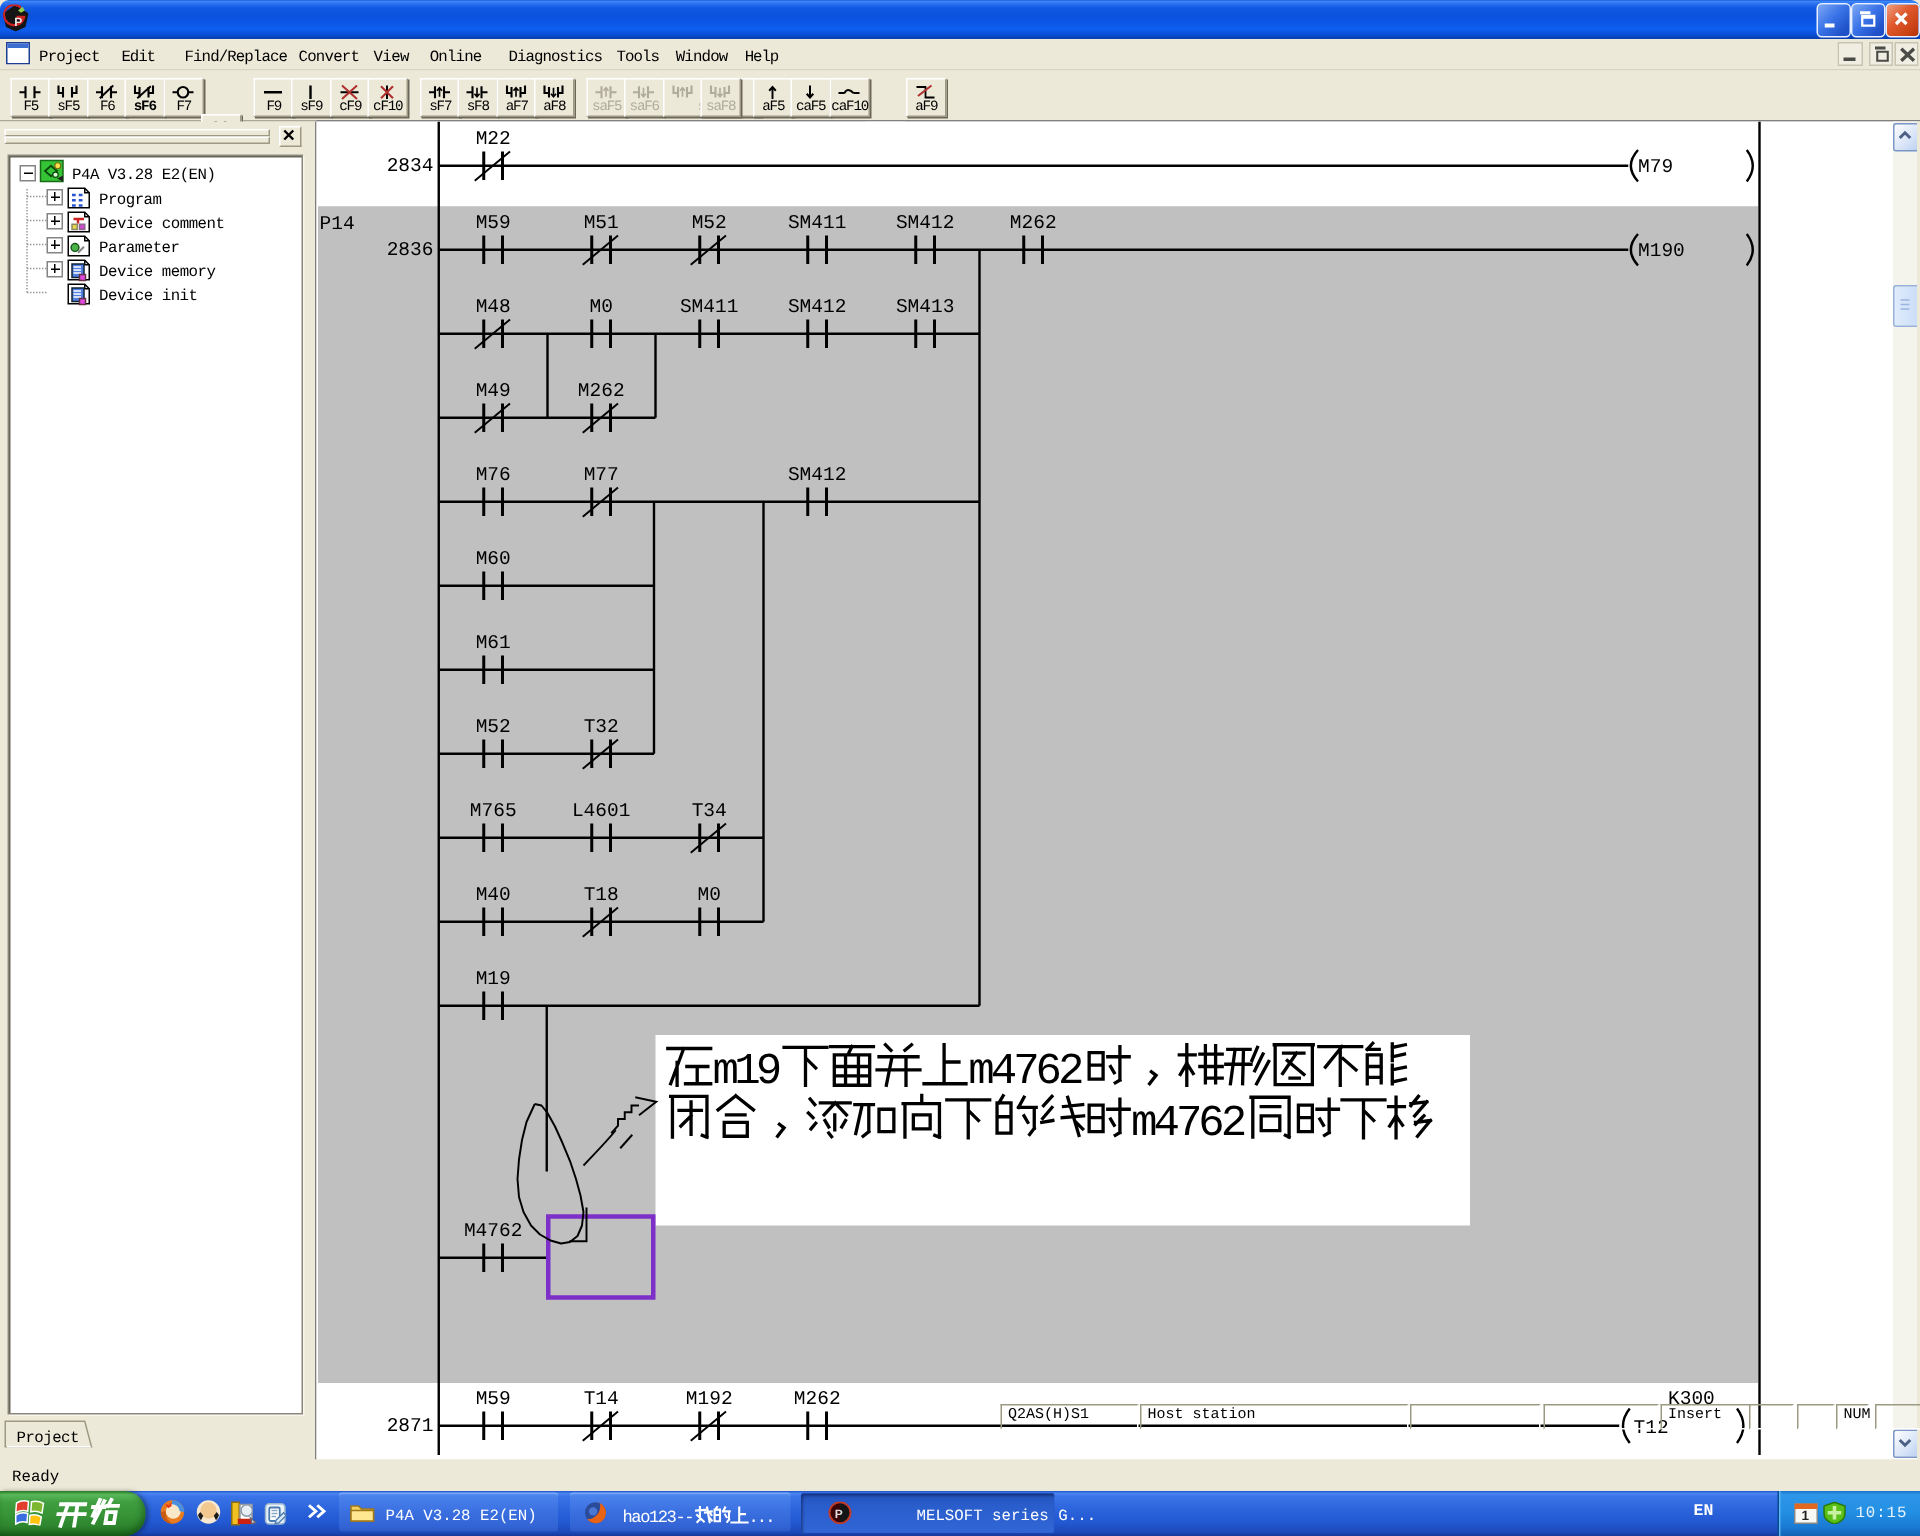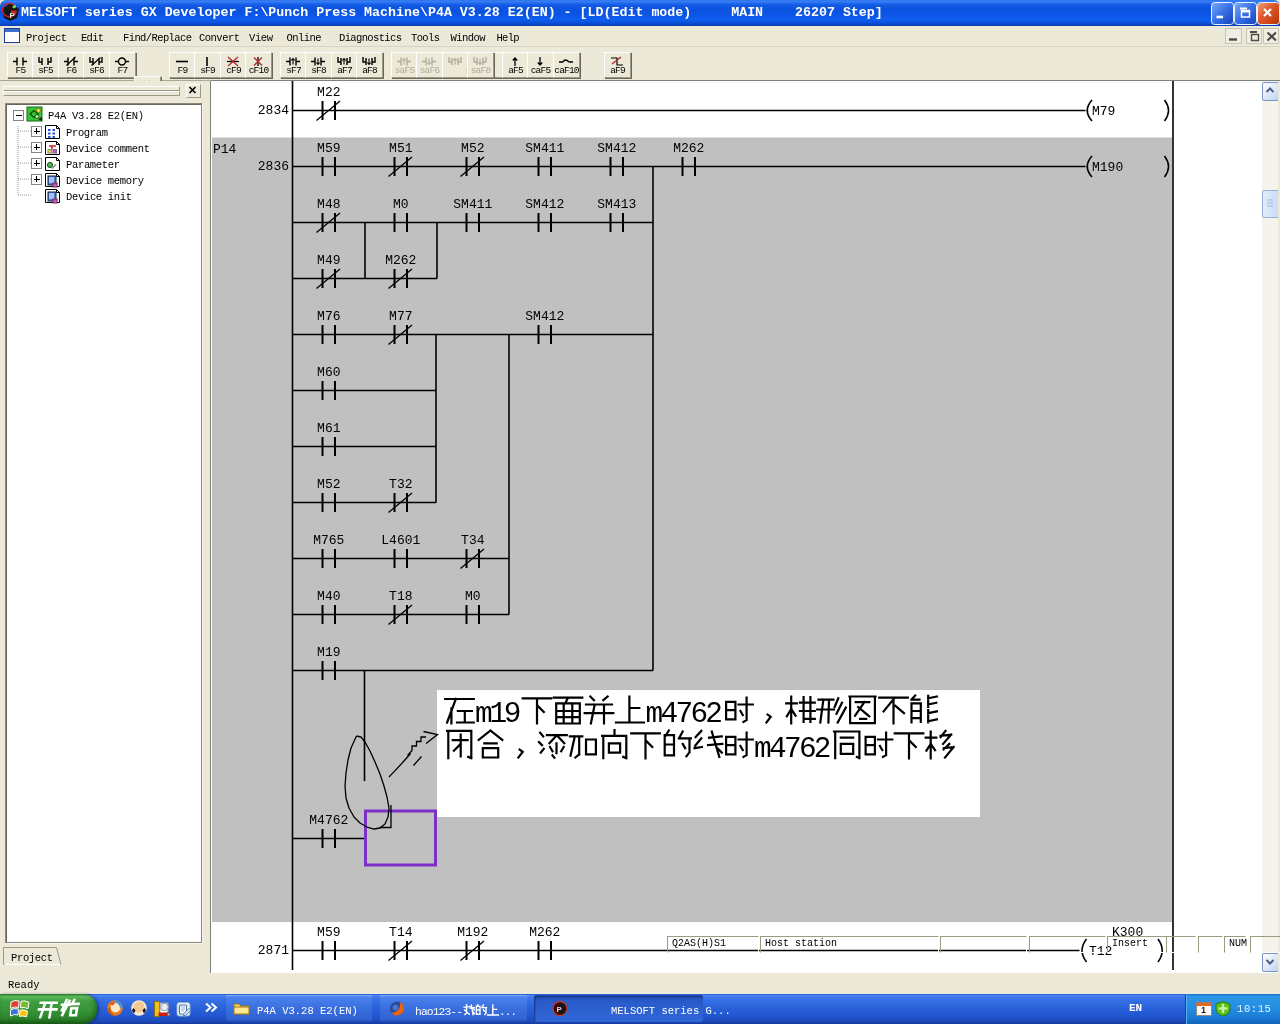--- a/index.html
+++ b/index.html
@@ -11,21 +11,20 @@
 .sbox span{position:absolute;left:4px;top:1px;font-family:"Liberation Mono",monospace;font-size:10px;color:#000;white-space:pre;}
 </style></head><body>
 <div id="screen">
 <div class="abs" style="left:0;top:0;width:1280px;height:26px;background:linear-gradient(180deg,#2050c8 0%,#3b8cfe 3%,#2f75f2 8%,#1259e4 20%,#0b52de 40%,#0c57e8 60%,#0e5ef0 75%,#0b50d8 88%,#0845c2 95%,#0d3da8 100%);border-radius:6px 6px 0 0;"></div>
 <svg class="abs" style="left:2px;top:3px" width="17" height="18">
 <path d="M8.5 0 L17 6 L15 15 L8.5 18 L2 15 L0 6 Z" fill="#151515"></path>
 <path d="M12 3.2 A6 6 0 1 0 12.5 10 L9 10 L9 7.5 L15 7.5 A7.5 7.5 0 1 1 12 1 Z" fill="#cc2222"></path>
 <path d="M10 4 l3 -2.5 1.5 2.5 -2.5 1.5 z" fill="#8fd14f"></path>
 <text x="7.5" y="14.5" font-family="Liberation Sans" font-size="8px" font-weight="bold" fill="#e8e8e8">P</text>
 </svg>
-<div class="abs mono" style="left:21px;top:3px;width:1180px;height:20px;line-height:20px;font-size:13.3px;font-weight:bold;color:#fff;white-space:pre;">MELSOFT series GX Developer F:\Punch Press Machine\P4A V3.28 E2(EN) - [LD(Edit mode)     MAIN    26207 Step]</div>
 <div class="abs" style="left:1211px;top:2px;width:21px;height:21px;background:linear-gradient(135deg,#7da8f4 0%,#3b74e8 45%,#1e50c8 85%);border:1px solid #e8f0ff;border-radius:3.5px;"></div>
     <svg class="abs" style="left:1211px;top:2px" width="21" height="21">
       <path d="M5.5 15 L12 15" stroke="#fff" stroke-width="2.6"></path>
     </svg>
 <div class="abs" style="left:1234px;top:2px;width:21px;height:21px;background:linear-gradient(135deg,#7da8f4 0%,#3b74e8 45%,#1e50c8 85%);border:1px solid #e8f0ff;border-radius:3.5px;"></div>
     <svg class="abs" style="left:1234px;top:2px" width="21" height="21">
       <path d="M7.5 8.5 h8 v6.5 h-8 z M7.5 9.8 h8" stroke="#fff" stroke-width="1.5" fill="none"></path>
       <path d="M6 6.5 h7" stroke="#fff" stroke-width="2" fill="none"></path>
     </svg>
 <div class="abs" style="left:1257px;top:2px;width:21px;height:21px;background:linear-gradient(135deg,#f0a080 0%,#e05a2e 40%,#cc4416 75%,#b23408 100%);border:1px solid #e8f0ff;border-radius:3.5px;"></div>
@@ -73,21 +72,21 @@
       </svg>
       <div class="lbl">sF5</div>
     </div>
 <div class="tbtn" style="left:58px;">
       <svg style="position:absolute;left:4px;top:2px" width="16" height="13">
         <path d="M1 6.5 h4 M11 6.5 h4 M5 2.5 v8 M11 2.5 v8" stroke="#000" stroke-width="1.4" fill="none"></path>
         <path d="M3.5 10.5 L12.5 2" stroke="#000" stroke-width="1.2"></path>
       </svg>
       <div class="lbl">F6</div>
     </div>
-<div class="tbtn" style="left:83px;">
+<div class="tbtn" style="left:83px;font-weight:bold;">
       <svg style="position:absolute;left:4px;top:2px" width="16" height="13">
         <path d="M2 2 v5 h3 M14 2 v5 h-3 M5 3 v7 M11 3 v7" stroke="#000" stroke-width="1.4" fill="none"></path>
         <path d="M3.5 10.5 L12.5 2.5" stroke="#000" stroke-width="1.2"></path>
       </svg>
       <div class="lbl">sF6</div>
     </div>
 <div class="tbtn" style="left:109px;">
       <svg style="position:absolute;left:4px;top:2px" width="16" height="13">
         <path d="M1 6.5 h3 M12 6.5 h3 M8 6.5 m-3.5 0 a3.5 3.5 0 1 0 7 0 a3.5 3.5 0 1 0 -7 0" stroke="#000" stroke-width="1.4" fill="none"></path>
       </svg>

